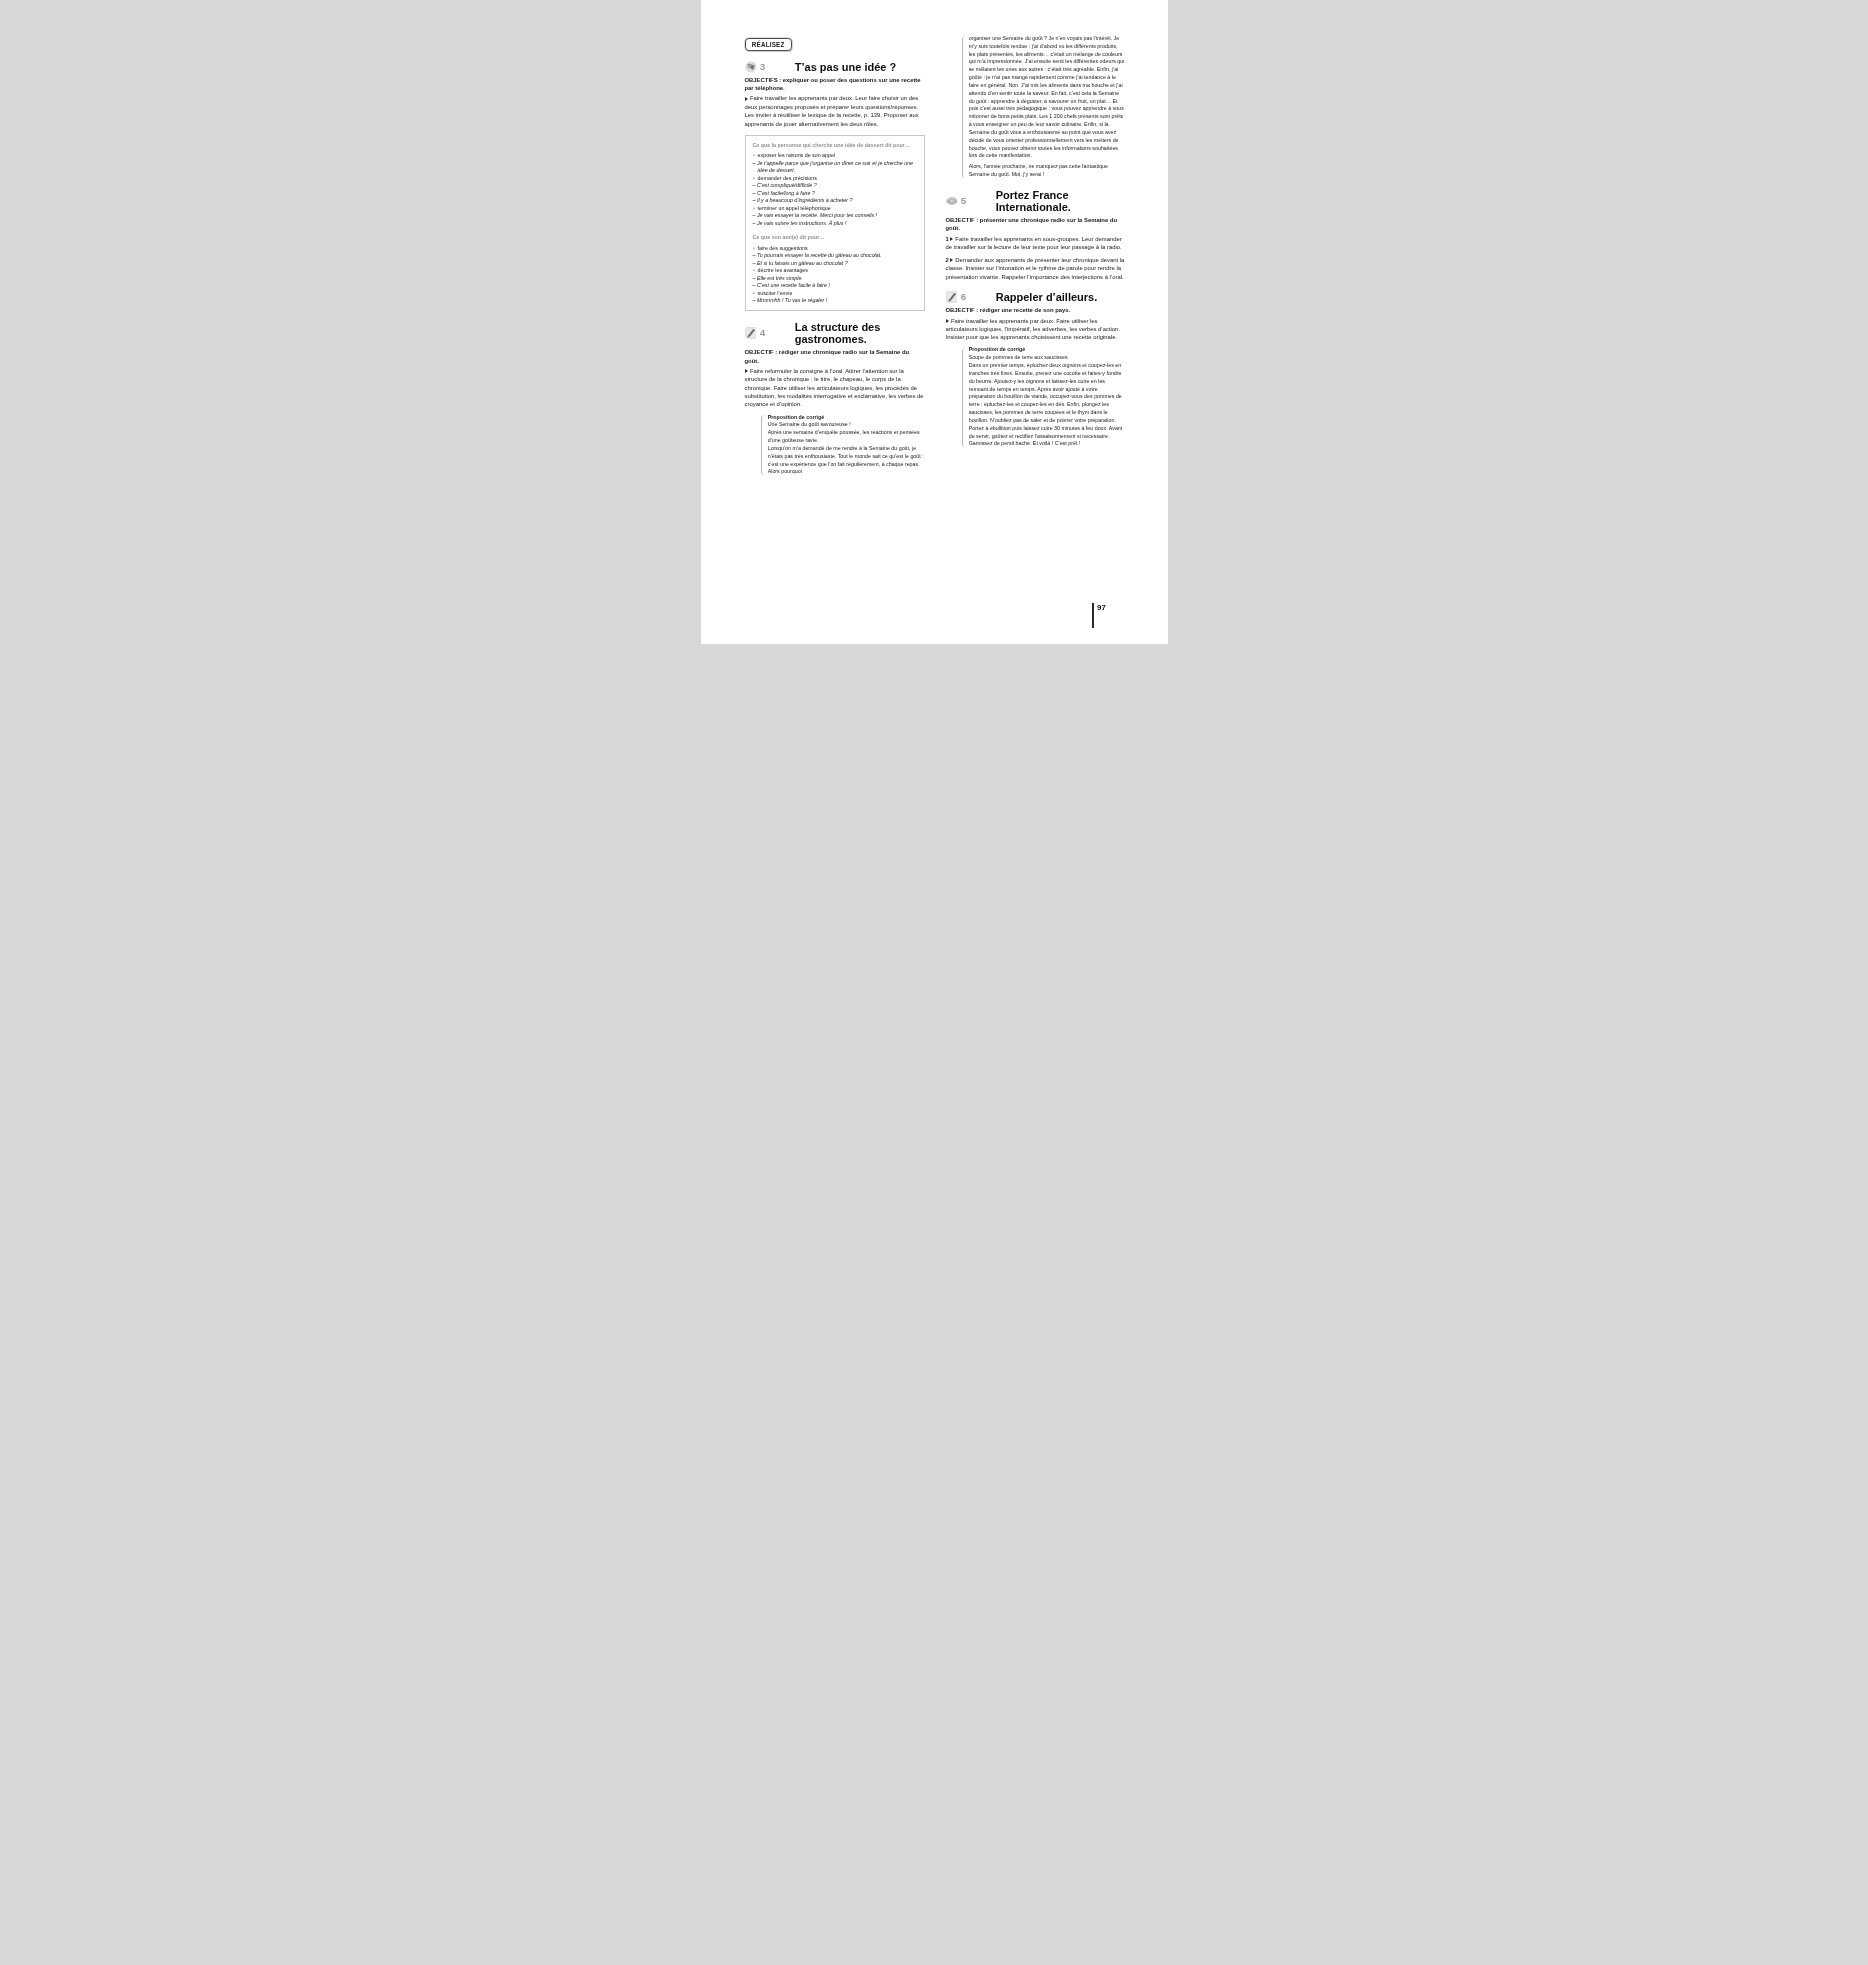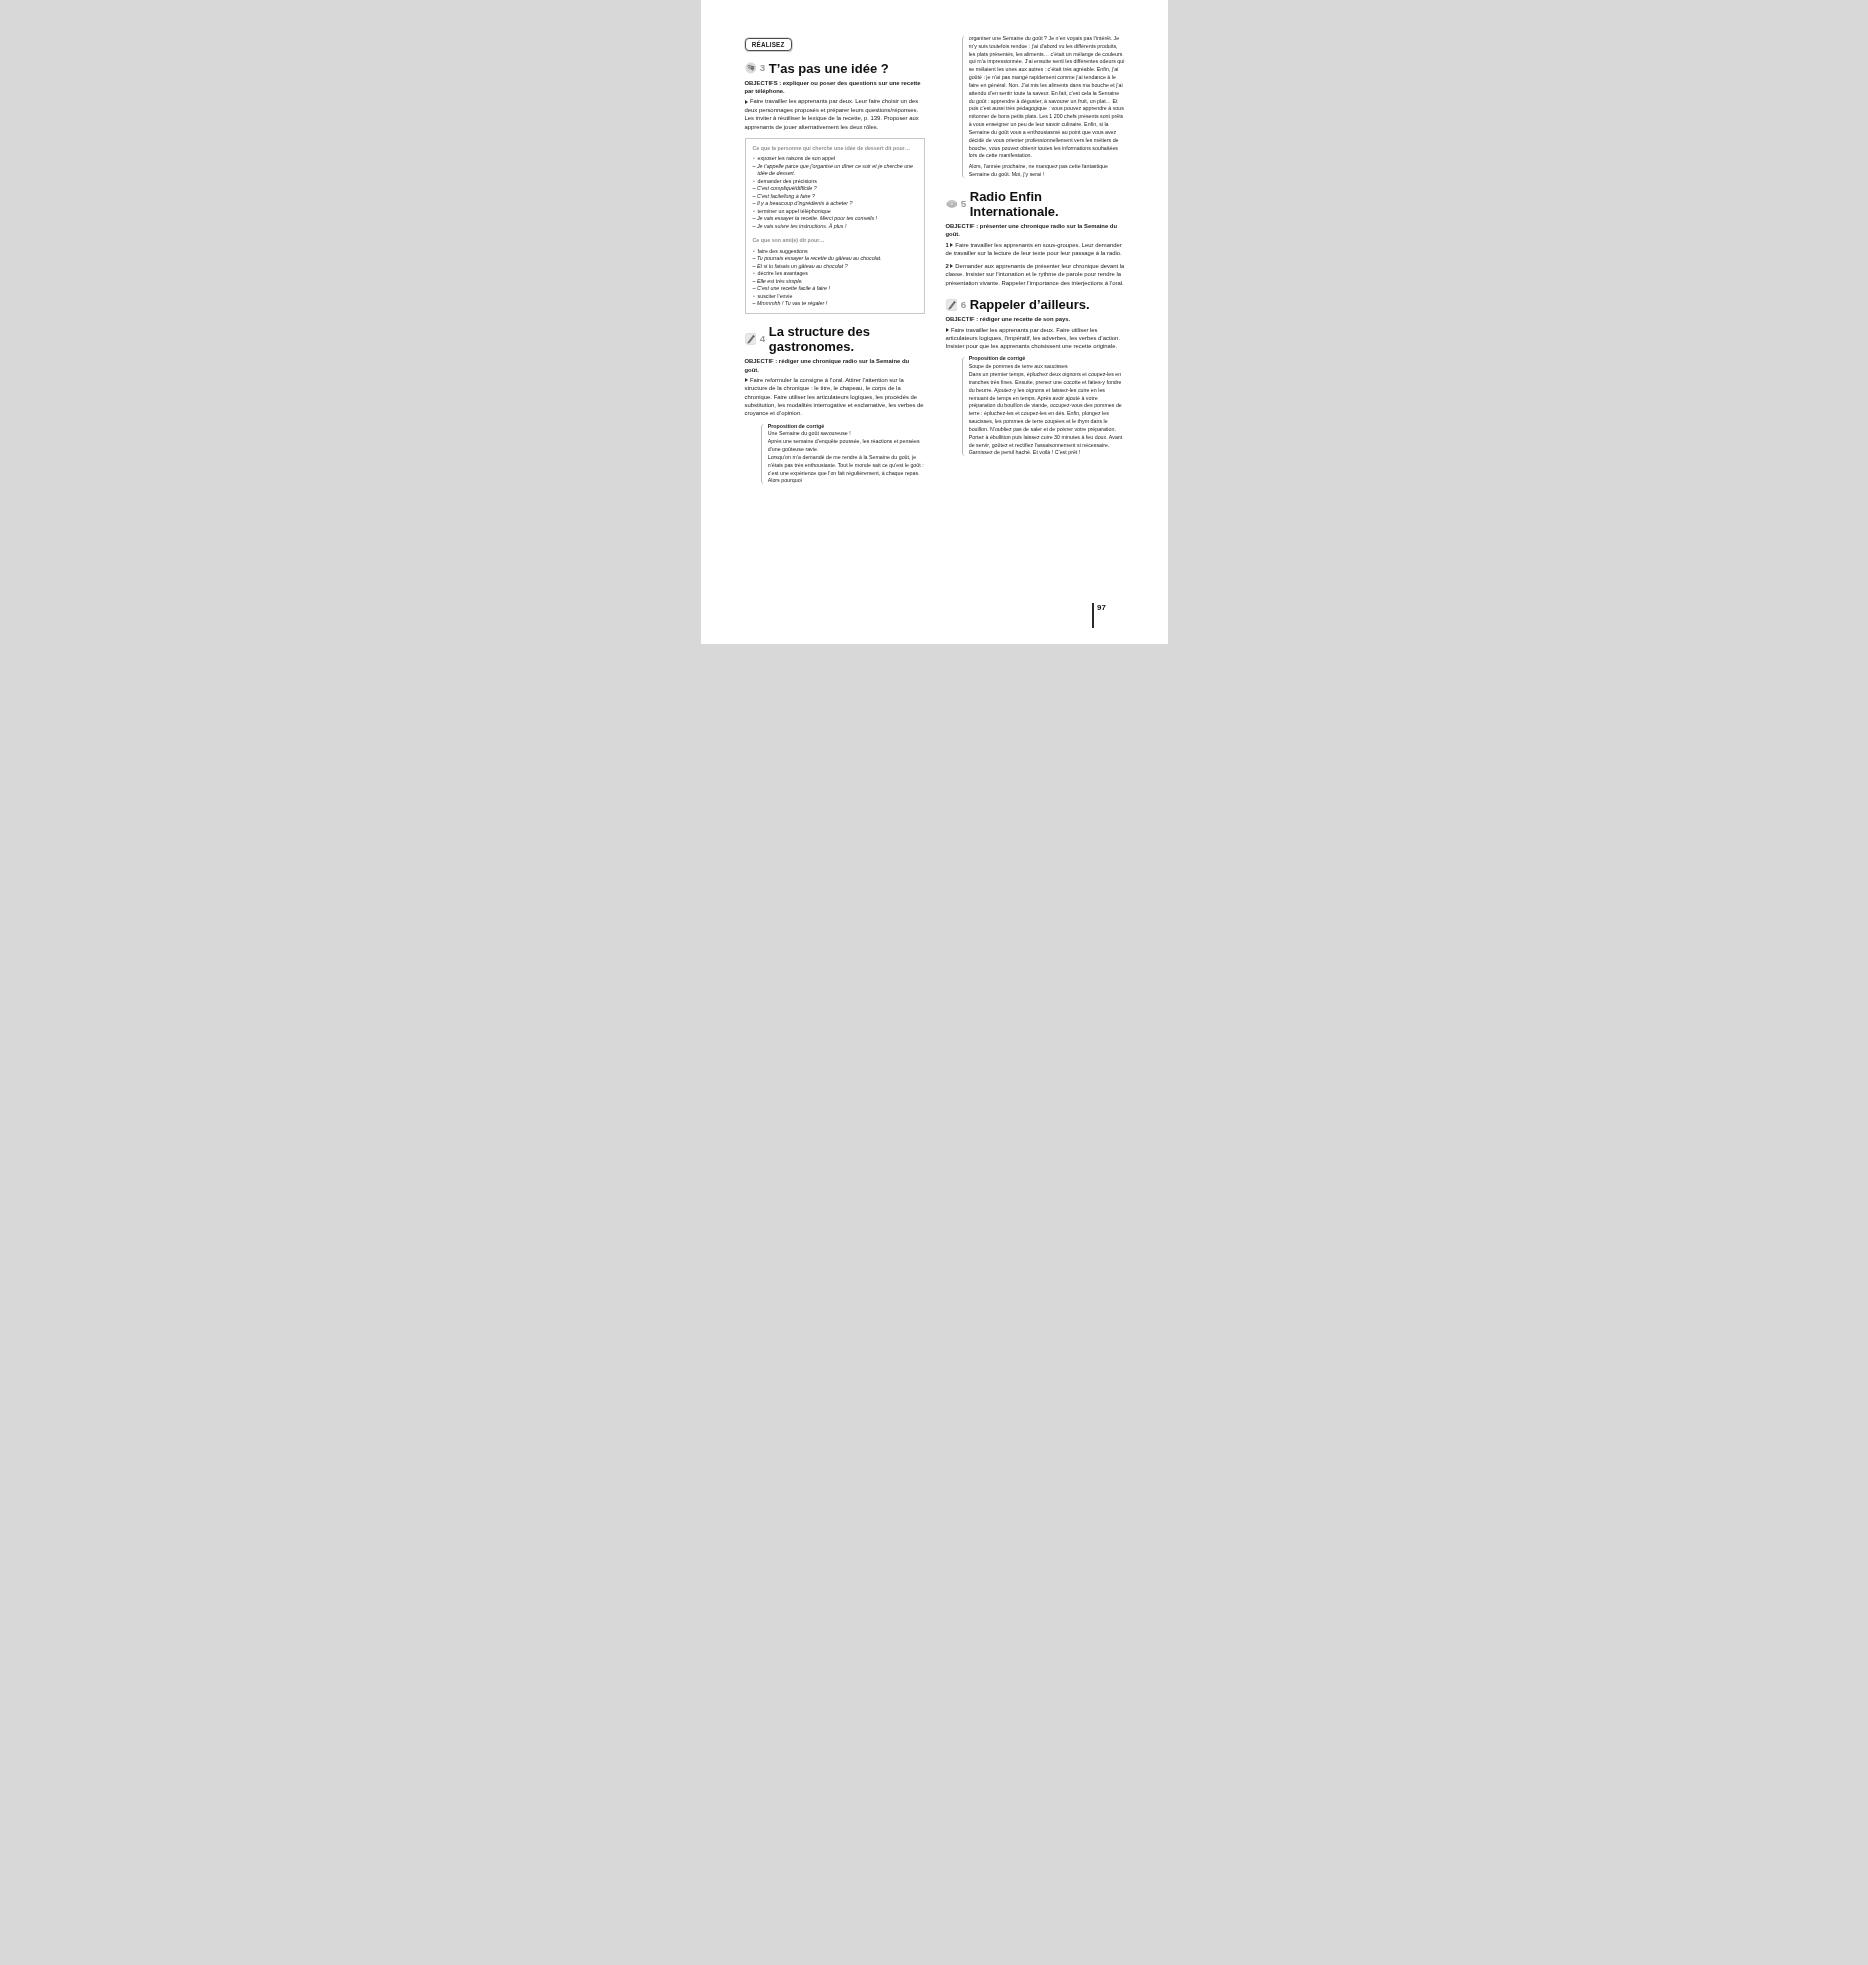--- a/index.html
+++ b/index.html
@@ -32,21 +32,21 @@
     color: #222;
     background: #fff;
     box-shadow: 0 0 0 0.8px #d4d4d4, 0.4px 0.8px 0.4px rgba(0,0,0,.35);
     margin-bottom: 1.6px;
   }
 
   
   .activity-head { display: flex; align-items: center; gap: 3.5px; margin: 8.6px 0 3.1px; }
   .act-icon { width: 11.8px; height: 11.8px; flex: 0 0 auto; }
   .act-num  { font-size: 9.8px; font-weight: bold; color: #9b9b9b; line-height: 1; }
-  .act-title{ font-size: 13px; font-weight: bold; color: #0f0f0f; }
+  .act-title{ font-size: 11px; font-weight: bold; color: #0f0f0f; margin-left: 26px; }
 
   .objective { font-weight: bold; font-size: 5.9px; line-height: 1.4; margin: 0.8px 0 2px; }
   .body      { font-size: 5.9px; line-height: 1.42; margin: 0 0 3.1px; }
   .step      { margin-bottom: 4.7px; }
   .step-num  { font-weight: bold; margin-right: 1.2px; }
 
   .arrow {
     display: inline-block;
     width: 0; height: 0;
     border-left: 3.9px solid #2e2e2e;
@@ -175,21 +175,21 @@
       <p class="corrige-line">Alors, l’année prochaine, ne manquez pas cette fantastique Semaine du goût. Moi, j’y serai !</p>
     </div>
 
     <div class="activity-head mt26">
       <svg class="act-icon" viewBox="0 0 32 32">
         <ellipse cx="16" cy="16" rx="14" ry="9.5" fill="#b9b9b9" stroke="#7d7d7d"></ellipse>
         <ellipse cx="16" cy="16" rx="4.6" ry="3" fill="#f2f2f2" stroke="#7d7d7d"></ellipse>
         <path d="M4 13 A14 9.5 0 0 1 28 13" fill="none" stroke="#e6e6e6" stroke-width="2"></path>
       </svg>
       <span class="act-num">5</span>
-      <span class="act-title">Radio Enfin Internationale.</span>
+      <span class="act-title">Portez France Internationale.</span>
     </div>
 
     <p class="objective">OBJECTIF : présenter une chronique radio sur la Semaine du goût.</p>
 
     <p class="body step"><span class="step-num">1</span><span class="arrow"></span><span>Faire travailler les apprenants en sous-groupes. Leur demander de travailler sur la lecture de leur texte pour leur passage à la radio.</span></p>
 
     <p class="body step"><span class="step-num">2</span><span class="arrow"></span><span>Demander aux apprenants de présenter leur chronique devant la classe. Insister sur l’intonation et le rythme de parole pour rendre la présentation vivante. Rappeler l’importance des interjections à l’oral.</span></p>
 
     <div class="activity-head mt26">
       <svg class="act-icon" viewBox="0 0 32 32">

